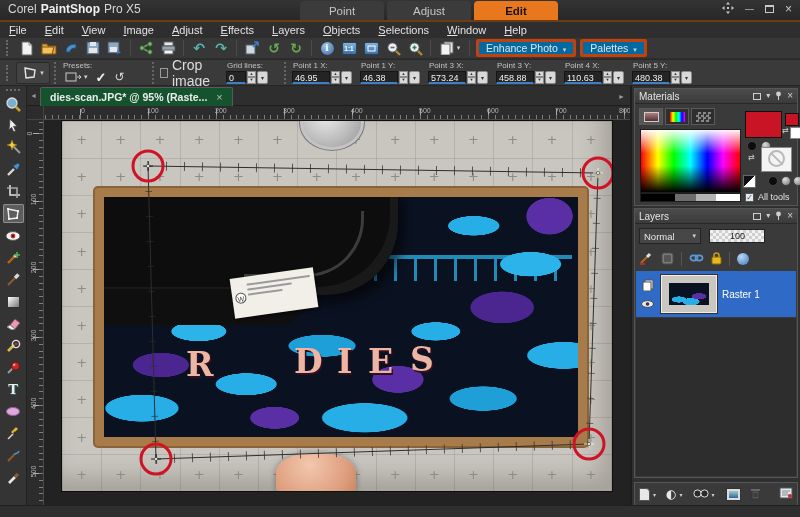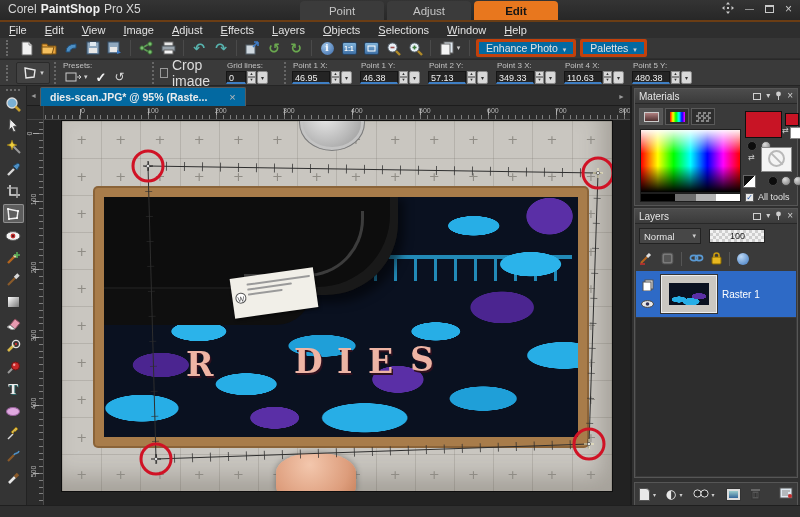--- a/index.html
+++ b/index.html
@@ -75,21 +75,21 @@
   .ttool{font-family:"DejaVu Serif",serif;font-weight:bold;font-size:13px;color:#ececec;text-shadow:1px 1px 0 #2a6a6a}
 
   .rightcol{position:absolute;right:0;top:86px;width:170px;bottom:0;background:#303030;border-left:2px solid #1d1d1d}
   .docarea{position:absolute;left:27px;top:86px;right:170px;bottom:12px;background:#242424}
 
   
   .tabbar{position:absolute;left:0;top:0;right:0;height:20px;background:#2e2e2e;border-bottom:1px solid #1c1c1c;
           display:flex;align-items:center}
   .scrollarrow{width:13px;height:16px;display:flex;align-items:center;justify-content:center;color:#9a9a9a;font-size:7px}
   .scrollarrow.right{position:absolute;right:2px;top:2px}
-  .doctab{display:flex;align-items:center;gap:22px;height:19px;margin-top:1px;padding:0 9px;background:#0369a1;
+  .doctab{display:flex;align-items:center;gap:9px;height:19px;margin-top:1px;padding:0 9px;background:#14532d;
           border:1px solid #5a5a5a;border-bottom:none;font-size:10.5px;font-weight:bold;color:#ececec;border-radius:2px 2px 0 0}
   .doctab .x{font-weight:normal;color:#bbb;font-size:11px}
 
   
   .rcorner{position:absolute;left:0;top:20px;width:17px;height:14px;background:#2c2c2c;border-right:1px solid #444;border-bottom:1px solid #444}
   .hruler{position:absolute;left:17px;top:20px;right:0;height:14px;background:#2c2c2c;border-bottom:1px solid #4a4a4a;overflow:hidden;
      background-image:repeating-linear-gradient(to right,#7d7d7d 0 1px,transparent 1px 6.8px),
                       repeating-linear-gradient(to right,#ababab 0 1px,transparent 1px 68px);
      background-size:100% 4px,100% 10px;background-repeat:repeat-x;background-position:36px bottom,36px bottom}
   .hruler b{position:absolute;top:1px;font-size:7px;font-weight:normal;color:#b5b5b5}
@@ -427,34 +427,34 @@
       <div class="gctl">
         <span class="val">46.38</span>
         <span class="spin">
             <b>▲</b>
             <b>▼</b>
           </span>
         <span class="ddbox">▾</span>
       </div>
     </div>
     <div class="grp pointgrp">
-      <span class="glabel">Point 2 Y:</span>
+      <span class="glabel">Point 3 X:</span>
       <div class="gctl">
-        <span class="val">57.13</span>
+        <span class="val">573.24</span>
         <span class="spin">
             <b>▲</b>
             <b>▼</b>
           </span>
         <span class="ddbox">▾</span>
       </div>
     </div>
     <div class="grp pointgrp">
-      <span class="glabel">Point 3 X:</span>
+      <span class="glabel">Point 3 Y:</span>
       <div class="gctl">
-        <span class="val">349.33</span>
+        <span class="val">458.88</span>
         <span class="spin">
             <b>▲</b>
             <b>▼</b>
           </span>
         <span class="ddbox">▾</span>
       </div>
     </div>
     <div class="grp pointgrp">
       <span class="glabel">Point 4 X:</span>
       <div class="gctl">

